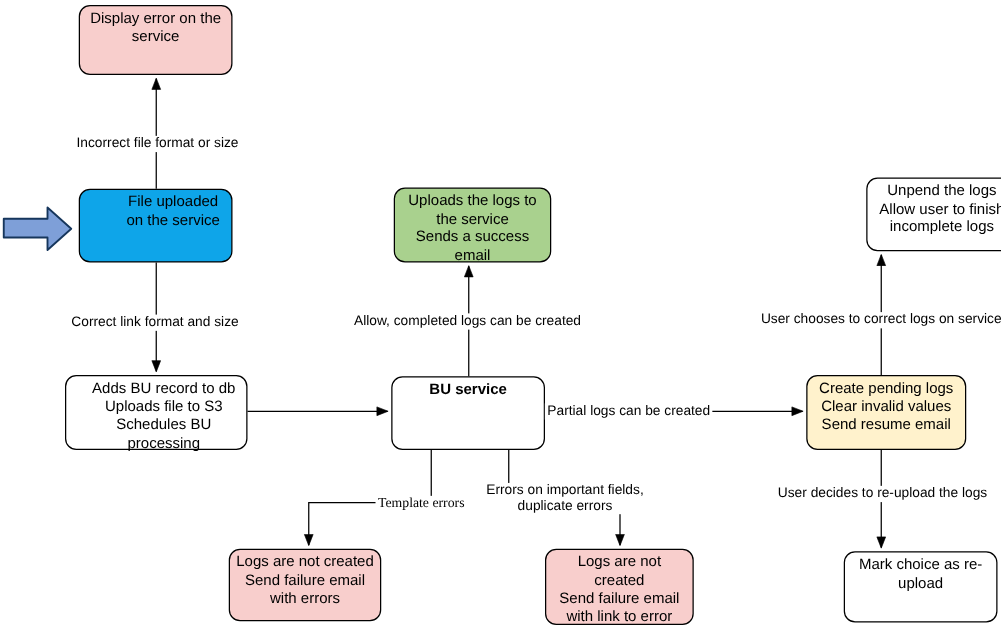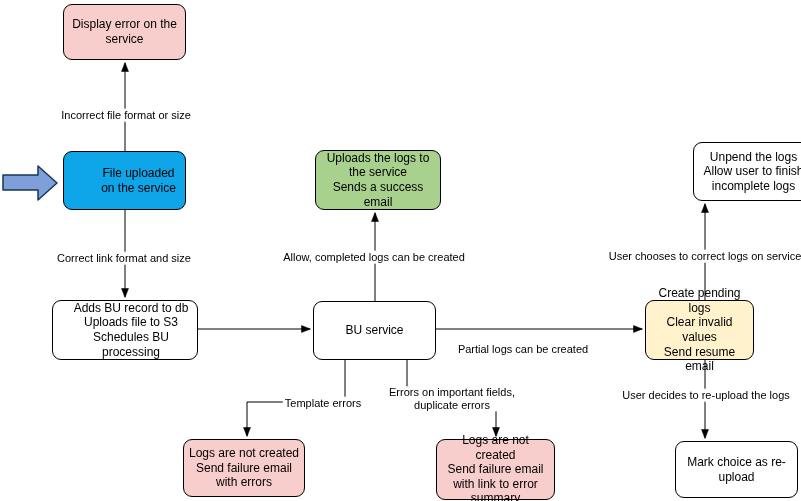--- a/index.html
+++ b/index.html
@@ -7,21 +7,21 @@
     position:relative;
     width:801px;height:501px;
     background:#ffffff;
     overflow:hidden;
     font-family:"Liberation Sans", sans-serif;
     color:#000;
   }
   .edges{position:absolute;left:0;top:0;width:801px;height:501px;}
   .node{
     position:absolute;
-    display:flex;align-items:center;justify-content:center;
+    display:flex;align-items:flex-start;justify-content:center;
     text-align:center;
     border:1px solid #000;border-radius:9px;
     background:#fff;
     box-sizing:border-box;
     font-size:12px;line-height:1.22;
     padding:2px 4px;
     white-space:pre-line;
   }
   .elabel{
     position:absolute;
@@ -31,32 +31,32 @@
     white-space:nowrap;
     padding:0 2px;
   }
   
   .n-display-error {left:63px; top:4px;  width:123px;height:56px;}
   .n-file-uploaded {left:63px; top:151px;width:123px;height:59px;}
   .n-adds-bu       {left:52px; top:300px;width:146px;height:60px;}
   .n-uploads-logs  {left:315px;top:150px;width:126px;height:60px;}
   .n-bu-service    {left:313px;top:301px;width:123px;height:59px;}
   .n-unpend        {left:645px;top:142px;width:121px;height:59px;margin-left:48px;}
-  .n-create-pending{left:645px;top:300px;width:109px;height:60px;}
+  .n-create-pending{left:645px;top:300px;width:128px;height:60px;}
   .n-mark-choice   {left:643px;top:441px;width:123px;height:57px;margin-left:32px;}
   .n-logs-errors   {left:183px;top:439px;width:122px;height:58px;}
   .n-logs-summary  {left:436px;top:439px;width:119px;height:61px;}
   
   .l-incorrect {left:126px;top:115px;}
   .l-correct   {left:124px;top:258px;}
   .l-valid     {left:374px;top:257px;}
-  .l-partial   {left:523px;top:329px;margin-top:20px;}
+  .l-partial   {left:503px;top:329px;}
   .l-chooses   {left:705px;top:256px;}
   .l-decides   {left:706px;top:395px;}
-  .l-template  {left:323px;top:403px;}
+  .l-template  {left:337px;top:403px;font-family:Liberation Serif, serif;}
   .l-important {left:452px;top:399px;white-space:pre-line;text-align:center;}
 </style>
 </head>
 <body>
 
 <div class="canvas">
 
   <svg class="edges" width="801" height="501" viewBox="0 0 801 501">
     <defs>
       <marker id="arr" markerWidth="11" markerHeight="9" refX="9" refY="4" orient="auto">
@@ -90,21 +90,21 @@
     <span>Adds BU record to db
 Uploads file to S3
 Schedules BU processing</span>
   </div>
 
   <div class="node n-uploads-logs" style="background-color: rgb(169, 209, 142);">
     <span>Uploads the logs to the service
 Sends a success email</span>
   </div>
 
-  <div class="node n-bu-service" style="background-color: rgb(255, 255, 255);">
+  <div class="node n-bu-service" style="background-color: rgb(255, 255, 255); font-weight: bold;">
     <span>BU service</span>
   </div>
 
   <div class="node n-unpend" style="background-color: rgb(255, 255, 255);">
     <span>Unpend the logs
 Allow user to finish incomplete logs</span>
   </div>
 
   <div class="node n-create-pending" style="background-color: rgb(255, 242, 204);">
     <span>Create pending logs

